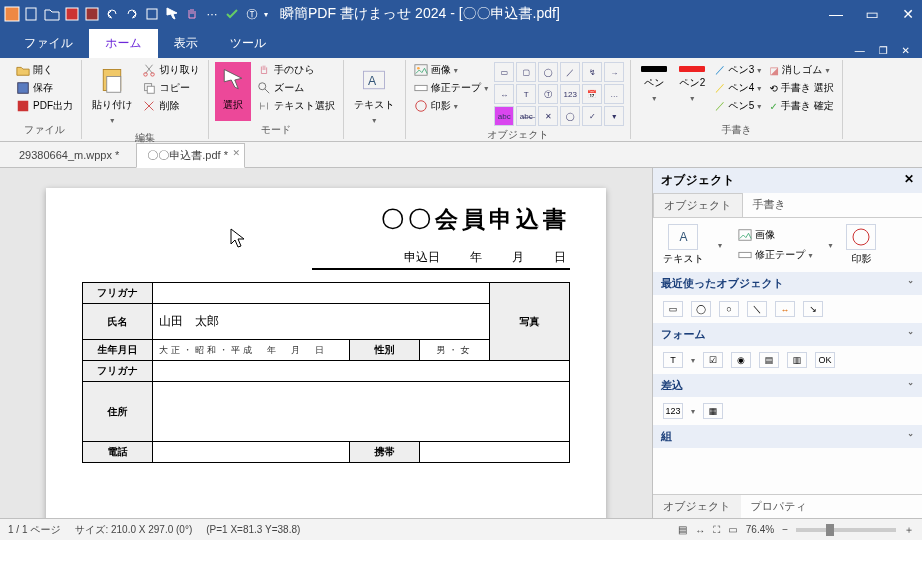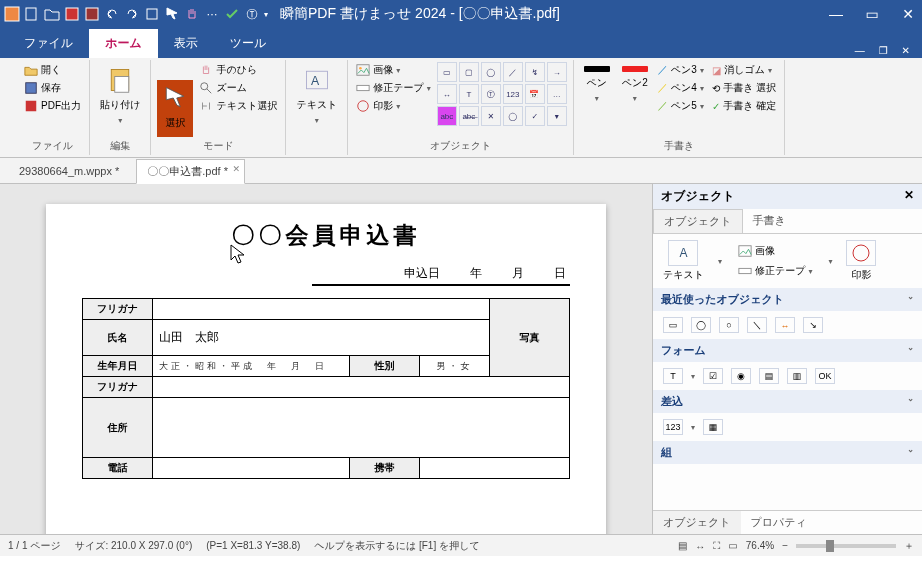--- a/index.html
+++ b/index.html
@@ -5,47 +5,47 @@
 * { margin:0; padding:0; box-sizing:border-box; font-family:"Yu Gothic UI","Meiryo",sans-serif; }
 body { width:922px; height:568px; background:#fff; overflow:hidden; font-size:11px; }
 .title-bar { height:28px; background:#2b579a; color:#fff; display:flex; align-items:center; padding:0 4px; }
 .qat { display:flex; gap:4px; align-items:center; margin-right:12px; }
 .qat-icon { width:16px; height:16px; display:flex; align-items:center; justify-content:center; fill:#fff; stroke:#fff; }
 .app-title { font-size:14px; white-space:nowrap; }
 .win-ctrl { margin-left:auto; display:flex; gap:16px; }
 .win-ctrl span { width:20px; text-align:center; cursor:pointer; font-size:14px; }
 .menu-bar { height:30px; background:#2b579a; color:#fff; display:flex; align-items:flex-end; padding:0 8px; }
 .menu-item { padding:6px 16px; font-size:12px; cursor:pointer; }
-.menu-item.active { background:#fff; color:#be185d;font-weight:bold; }
+.menu-item.active { background:#fff; color:#6d28d9; }
 .mdi-ctrl { margin-left:auto; display:flex; gap:6px; color:#fff; font-size:10px; }
 .mdi-ctrl span { cursor:pointer; padding:2px 4px; }
-.ribbon { height:100px; background:#f3f3f3; border-bottom:1px solid #c0c0c0; display:flex; padding:2px 16px; }
+.ribbon { height:84px; background:#f3f3f3; border-bottom:1px solid #c0c0c0; display:flex; padding:2px 8px; }
 .rgroup { padding:2px 6px 2px 6px; border-right:1px solid #d0d0d0; display:flex; flex-direction:column; }
 .rgroup-body { flex:1; display:flex; gap:4px; }
 .rgroup-label { font-size:10px; color:#555; text-align:center; padding-top:2px; }
 .r-col { display:flex; flex-direction:column; gap:2px; }
 .r-btn-s { display:flex; align-items:center; gap:3px; font-size:10px; padding:1px 2px; cursor:pointer; white-space:nowrap; }
 .r-btn-big { display:flex; flex-direction:column; align-items:center; gap:4px; font-size:10px; cursor:pointer; padding:4px 4px; }
 .r-btn-big .ico { width:28px; height:28px; }
-.r-btn-big.sel { background:#c2410c;margin-top:18px; }
+.r-btn-big.sel { background:#ec4899; }
 .ico-s { width:14px; height:14px; flex-shrink:0; }
 .penline { width:26px; height:6px; border-radius:1px; }
 .grid6 { display:grid; grid-template-columns:repeat(6,20px); grid-template-rows:repeat(3,20px); gap:2px; }
 .grid6 .t { border:1px solid #cfd6e4; display:flex; align-items:center; justify-content:center; font-size:8px; color:#336; }
 
 .doc-tabs { height:26px; background:#f3f3f3; border-bottom:1px solid #c0c0c0; display:flex; align-items:center; padding:0 8px; gap:0; }
 .doc-tab { padding:4px 16px 4px 10px; font-size:11px; color:#444; cursor:pointer; border:1px solid transparent; position:relative; }
 .doc-tab.active { background:#fff; border-color:#c0c0c0; border-bottom-color:#fff; top:1px; }
 .doc-tab .x { position:absolute; right:4px; top:4px; font-size:9px; color:#888; cursor:pointer; }
 
 .workspace { display:flex; height:350px; }
 .canvas { flex:1; background:#e7e7e7; display:flex; justify-content:center; padding:20px 10px 0 10px; overflow:hidden; position:relative; }
 .canvas::-webkit-scrollbar{width:14px;}
 .page { width:560px; min-height:500px; background:#fff; box-shadow:0 2px 6px rgba(0,0,0,.3); padding:16px 36px; }
-.page h1 { font-size:23px; font-weight:900; text-align:center; letter-spacing:4px; margin-bottom:14px; }
+.page h1 { font-size:23px; font-weight:900; text-align:right; letter-spacing:4px; margin-bottom:14px; }
 .apply-row { text-align:right; font-size:12px; padding-right:4px; display:flex; justify-content:flex-end; gap:30px; border-bottom:2px solid #000; width:258px; margin-left:auto; padding-bottom:2px; margin-bottom:12px;}
 .ftable { border-collapse:collapse; width:100%; }
 .ftable td,.ftable th { border:1px solid #000; padding:3px 6px; font-size:10px; }
 .ftable .lbl { background:#eee; font-weight:700; text-align:center; width:70px; }
 .ftable .small { font-size:9px; letter-spacing:3px; color:#333; }
 .cursor-arrow { position:absolute; left:230px; top:60px; }
 
 .sidepanel { width:270px; border-left:1px solid #c0c0c0; background:#fdfdfd; display:flex; flex-direction:column; }
 .sp-title { background:#e9eef7; padding:4px 8px; font-size:12px; font-weight:600; display:flex; justify-content:space-between; }
 .sp-tabs { display:flex; font-size:11px; border-bottom:1px solid #ccc; }
@@ -188,20 +188,43 @@
 
   <div class="rgroup">
     <div class="rgroup-body">
       <div class="r-btn-big">
         <svg class="ico" viewBox="0 0 32 32">
             <rect x="6" y="4" width="20" height="24" fill="#f0c868" stroke="#b08020"></rect>
             <rect x="10" y="12" width="16" height="18" fill="#fff" stroke="#888"></rect>
           </svg>
         <span>貼り付け</span>
           <span class="caret">▾</span>
+      </div>
+      <div class="r-col">
+        <div class="r-btn-s">
+            <svg class="ico-s" viewBox="0 0 16 16">
+              <path d="M4 2l8 10M12 2L4 12" stroke="#888"></path>
+              <circle cx="4" cy="13" r="2" fill="none" stroke="#d55"></circle>
+              <circle cx="12" cy="13" r="2" fill="none" stroke="#d55"></circle>
+            </svg>
+            <span>切り取り</span>
+          </div>
+        <div class="r-btn-s">
+            <svg class="ico-s" viewBox="0 0 16 16">
+              <rect x="3" y="3" width="8" height="8" fill="none" stroke="#888"></rect>
+              <rect x="6" y="6" width="8" height="8" fill="#fff" stroke="#888"></rect>
+            </svg>
+            <span>コピー</span>
+          </div>
+        <div class="r-btn-s">
+            <svg class="ico-s" viewBox="0 0 16 16">
+              <path d="M3 3l10 10M13 3L3 13" stroke="#c44"></path>
+            </svg>
+            <span>削除</span>
+          </div>
       </div>
     </div>
     <div class="rgroup-label">編集</div>
   </div>
 
   <div class="rgroup">
     <div class="rgroup-body">
       <div class="r-btn-big sel">
         <svg class="ico" viewBox="0 0 32 32">
             <path d="M6 4l20 10-8 2 4 10-4-2-4-8-8 2z" fill="#fff" stroke="#555"></path>
@@ -486,21 +509,20 @@
       <span class="active">オブジェクト</span>
       <span>プロパティ</span>
     </div>
   </div>
 </div>
 
 <div class="status">
   <span>1 / 1 ページ</span>
   <span>サイズ: 210.0 X 297.0 (0°)</span>
   <span>(P=1 X=81.3 Y=38.8)</span>
-  <span>ヘルプを表示するには [F1] を押して</span>
   <div class="zoom">
     <span>▤</span>
     <span>↔</span>
     <span>⛶</span>
     <span>▭</span>
     <span>76.4%</span>
     <span>−</span>
     <div class="zslider"></div>
     <span>＋</span>
   </div>

